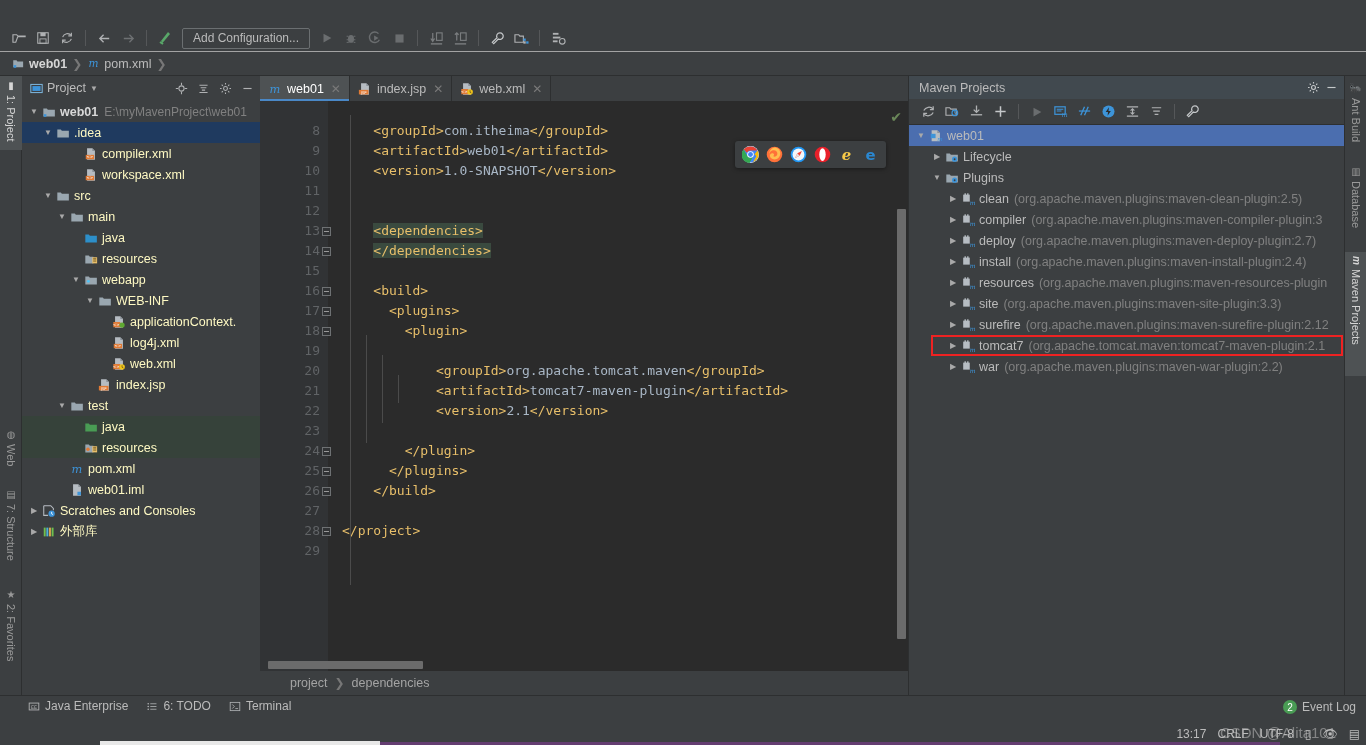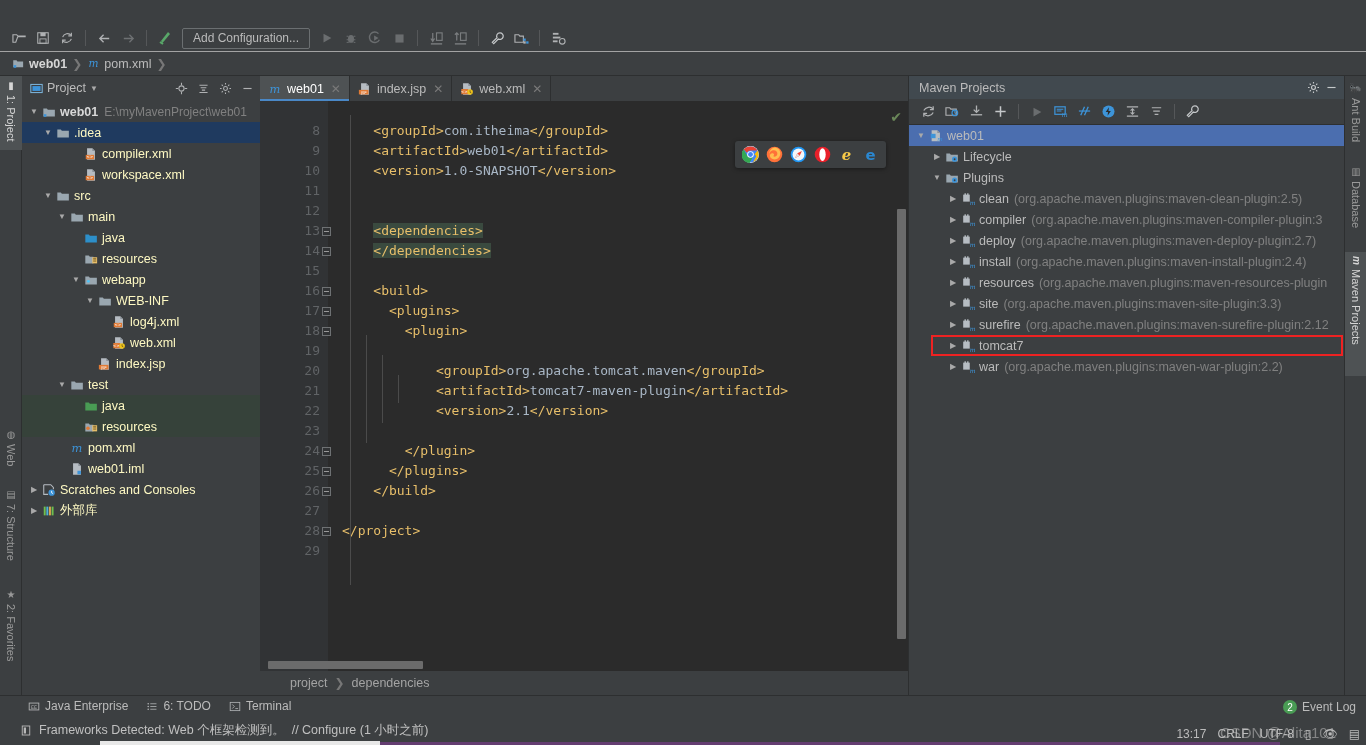--- a/index.html
+++ b/index.html
@@ -527,20 +527,33 @@
           <span class="tlabel">webapp</span>
         </div>
         <div class="tnode" style="padding-left: 62px;">
           <span class="arrow">▼</span>
           <span class="ticon">
             <svg width="14" height="14" viewBox="0 0 16 16">
               <path d="M1.5 13V4h4l1.2 1.4h8V13z" fill="#9aa7b0"></path>
             </svg>
           </span>
           <span class="tlabel">WEB-INF</span>
+        </div>
+        <div class="tnode" style="padding-left: 76px;">
+          <span class="arrow"></span>
+          <span class="ticon">
+            <svg width="14" height="14" viewBox="0 0 16 16">
+              <path d="M3.5 1.5h6l3 3v10h-9z" fill="#b6bcc2"></path>
+              <path d="M9.5 1.5v3h3z" fill="#8a9199"></path>
+              <rect x="1.5" y="8" width="8" height="6" fill="#e07a35"></rect>
+              <text x="5" y="13" font-size="4.6" fill="#fff" font-family="DejaVu Sans, sans-serif" text-anchor="middle">&lt;&gt;</text>
+              <circle cx="11.5" cy="11.5" r="3" fill="#5fa832"></circle>
+            </svg>
+          </span>
+          <span class="tlabel">applicationContext.</span>
         </div>
         <div class="tnode" style="padding-left: 76px;">
           <span class="arrow"></span>
           <span class="ticon">
             <svg width="14" height="14" viewBox="0 0 16 16">
               <path d="M3.5 1.5h6l3 3v10h-9z" fill="#b6bcc2"></path>
               <path d="M9.5 1.5v3h3z" fill="#8a9199"></path>
               <rect x="2" y="9" width="9.5" height="5" fill="#e07a35"></rect>
               <text x="6.7" y="13.1" font-size="4.6" fill="#fff" font-family="DejaVu Sans, sans-serif" text-anchor="middle">&lt;&gt;</text>
             </svg>
@@ -997,20 +1010,21 @@
           <span class="arrow">▶</span>
           <span class="ticon">
             <svg width="14" height="14" viewBox="0 0 16 16">
               <rect x="2.5" y="3" width="7.5" height="8" fill="#b6bcc2"></rect>
               <rect x="4" y="1.5" width="1.6" height="2" fill="#b6bcc2"></rect>
               <rect x="7" y="1.5" width="1.6" height="2" fill="#b6bcc2"></rect>
               <text x="10" y="14.5" font-size="7" font-style="italic" font-family="DejaVu Serif, serif" fill="#3d94d9">m</text>
             </svg>
           </span>
           <span class="mlabel">tomcat7</span>
+          <span class="mcoord">(org.apache.tomcat.maven:tomcat7-maven-plugin:2.1</span>
         </div>
         <div class="hl-box" style="left: 22px; top: 210px; width: 412px; height: 21px; position: absolute;"></div>
         <div class="mnode" style="padding-left: 38px;">
           <span class="arrow">▶</span>
           <span class="ticon">
             <svg width="14" height="14" viewBox="0 0 16 16">
               <rect x="2.5" y="3" width="7.5" height="8" fill="#b6bcc2"></rect>
               <rect x="4" y="1.5" width="1.6" height="2" fill="#b6bcc2"></rect>
               <rect x="7" y="1.5" width="1.6" height="2" fill="#b6bcc2"></rect>
               <text x="10" y="14.5" font-size="7" font-style="italic" font-family="DejaVu Serif, serif" fill="#3d94d9">m</text>
@@ -1047,32 +1061,20 @@
         <span>
           <svg width="12" height="11" viewBox="0 0 16 16">
             <rect x="1" y="2" width="14" height="12" fill="none" stroke="#b0b2b4" stroke-width="1.2"></rect>
             <path d="M4 5l3 3-3 3M8.5 11h4" stroke="#b0b2b4" stroke-width="1.2" fill="none"></path>
           </svg>
         </span>
         <span>Terminal</span>
       </div>
     </div>
 
-  <div class="statusbar">
-    <div class="status-msg">
-      <span>
-        <svg width="12" height="13" viewBox="0 0 16 16">
-            <rect x="3" y="2" width="10" height="12" fill="none" stroke="#b8b8b8" stroke-width="1.2"></rect>
-            <rect x="5" y="4" width="3" height="8" fill="#b8b8b8"></rect>
-          </svg>
-      </span>
-      <span>Frameworks Detected: Web 个框架检测到。</span>
-      <span class="status-link">// Configure (1 小时之前)</span>
-    </div>
-  </div>
 
   <div class="event-log">
     <span class="badge-green">2</span>
     <span>Event Log</span>
   </div>
 
   <div class="status-right">
     <span>13:17</span>
     <span>CRLF</span>
     <span>UTF-8</span>

